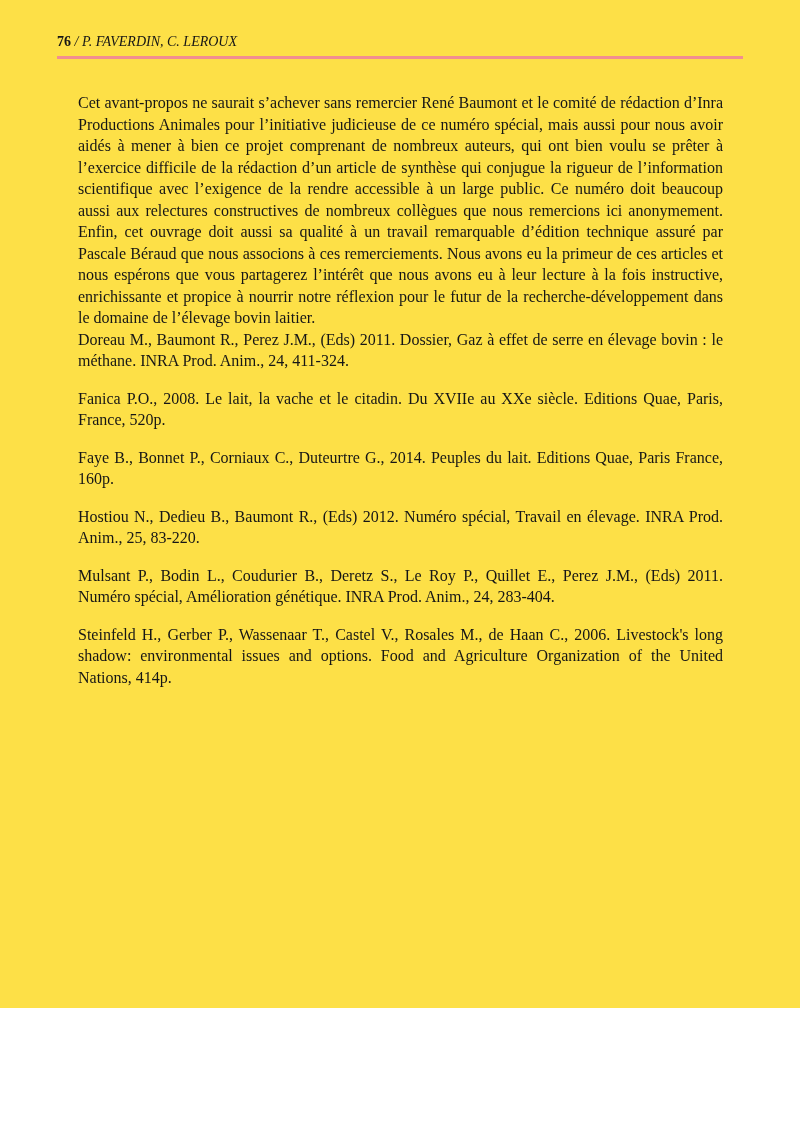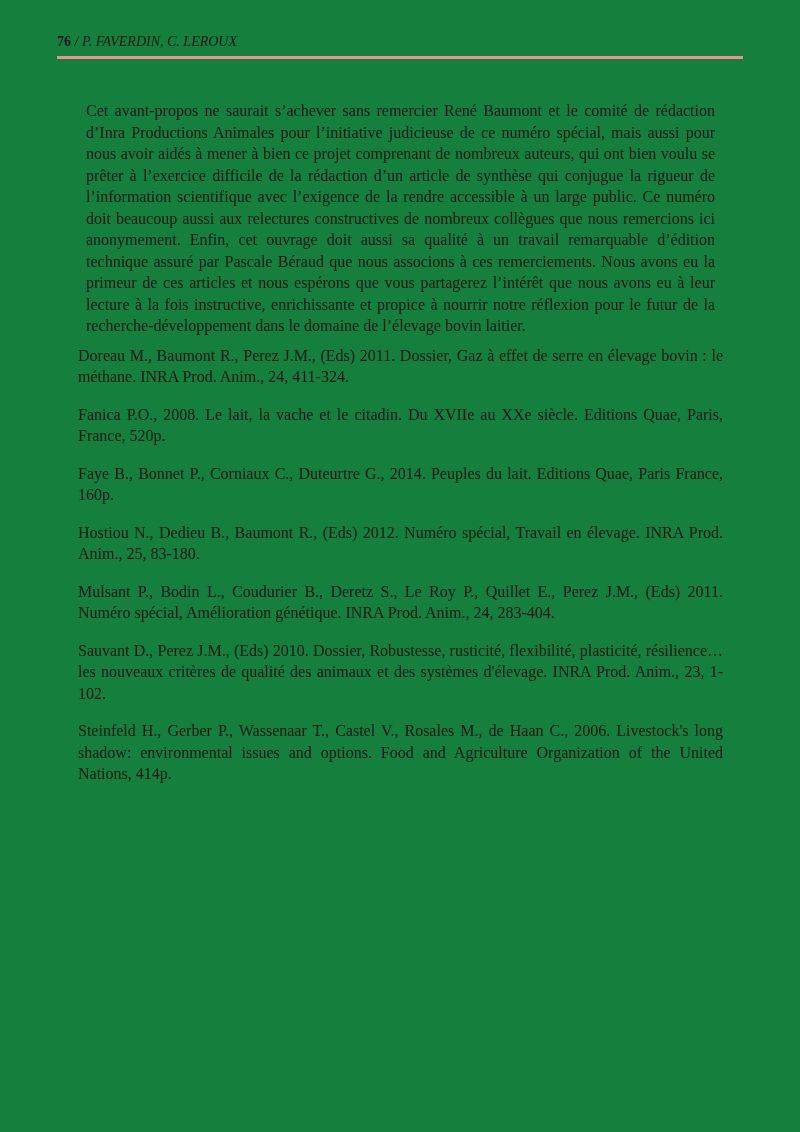--- a/index.html
+++ b/index.html
@@ -7,22 +7,22 @@
   body {
     width: 800px;
     height: 1132px;
     background: #ffffff;
     font-family: "Liberation Serif", "DejaVu Serif", serif;
     color: #161616;
   }
   .page {
     position: relative;
     width: 800px;
-    height: 1132px;
-    background: #15803d;
+    height: 1008px;
+    background: #fde047;
     overflow: hidden;
   }
   .page-header {
     position: absolute;
     left: 57px;
     top: 33px;
     width: 686px;
   }
   .running-head {
     font-size: 14px;
@@ -38,21 +38,21 @@
   }
   .content {
     position: absolute;
     left: 78px;
     top: 92px;
     width: 645px;
     font-size: 16px;
     line-height: 21.5px;
     text-align: justify;
   }
-  .foreword { margin: 8px; }
+  .foreword { margin: 0; }
   .signature {
     margin: 4px 0 0 0;
     text-align: right;
   }
   .sc { font-variant: small-caps; }
   .refs-heading {
     font-size: 19px;
     line-height: 24px;
     font-weight: 700;
     margin: 30px 0 26px 0;
@@ -82,21 +82,20 @@
 
   <main class="content">
     <p class="foreword">Cet avant-propos ne saurait s’achever sans remercier René Baumont et le comité de rédaction d’Inra Productions Animales pour l’initiative judicieuse de ce numéro spécial, mais aussi pour nous avoir aidés à mener à bien ce projet comprenant de nombreux auteurs, qui ont bien voulu se prêter à l’exercice difficile de la rédaction d’un article de synthèse qui conjugue la rigueur de l’information scientifique avec l’exigence de la rendre accessible à un large public. Ce numéro doit beaucoup aussi aux relectures constructives de nombreux collègues que nous remercions ici anonymement. Enfin, cet ouvrage doit aussi sa qualité à un travail remarquable d’édition technique assuré par Pascale Béraud que nous associons à ces remerciements. Nous avons eu la primeur de ces articles et nous espérons que vous partagerez l’intérêt que nous avons eu à leur lecture à la fois instructive, enrichissante et propice à nourrir notre réflexion pour le futur de la recherche-développement dans le domaine de l’élevage bovin laitier.</p>
 
 
 
     <div class="refs">
       <p class="ref">Doreau M., Baumont R., Perez J.M., (Eds) 2011. Dossier, Gaz à effet de serre en élevage bovin : le méthane. INRA Prod. Anim., 24, 411-324.</p>
       <p class="ref">Fanica P.O., 2008. Le lait, la vache et le citadin. Du XVIIe au XXe siècle. Editions Quae, Paris, France, 520p.</p>
       <p class="ref">Faye B., Bonnet P., Corniaux C., Duteurtre G., 2014. Peuples du lait. Editions Quae, Paris France, 160p.</p>
-      <p class="ref">Hostiou N., Dedieu B., Baumont R., (Eds) 2012. Numéro spécial, Travail en élevage. INRA Prod. Anim., 25, 83-180.</p>
+      <p class="ref">Hostiou N., Dedieu B., Baumont R., (Eds) 2012. Numéro spécial, Travail en élevage. INRA Prod. Anim., 25, 83-220.</p>
       <p class="ref">Mulsant P., Bodin L., Coudurier B., Deretz S., Le Roy P., Quillet E., Perez J.M., (Eds) 2011. Numéro spécial, Amélioration génétique. INRA Prod. Anim., 24, 283-404.</p>
-      <p class="ref">Sauvant D., Perez J.M., (Eds) 2010. Dossier, Robustesse, rusticité, flexibilité, plasticité, résilience… les nouveaux critères de qualité des animaux et des systèmes d'élevage. INRA Prod. Anim., 23, 1-102.</p>
       <p class="ref">Steinfeld H., Gerber P., Wassenaar T., Castel V., Rosales M., de Haan C., 2006. Livestock's long shadow: environmental issues and options. Food and Agriculture Organization of the United Nations, 414p.</p>
     </div>
   </main>
 
 
 </div>
 
 </body></html>

